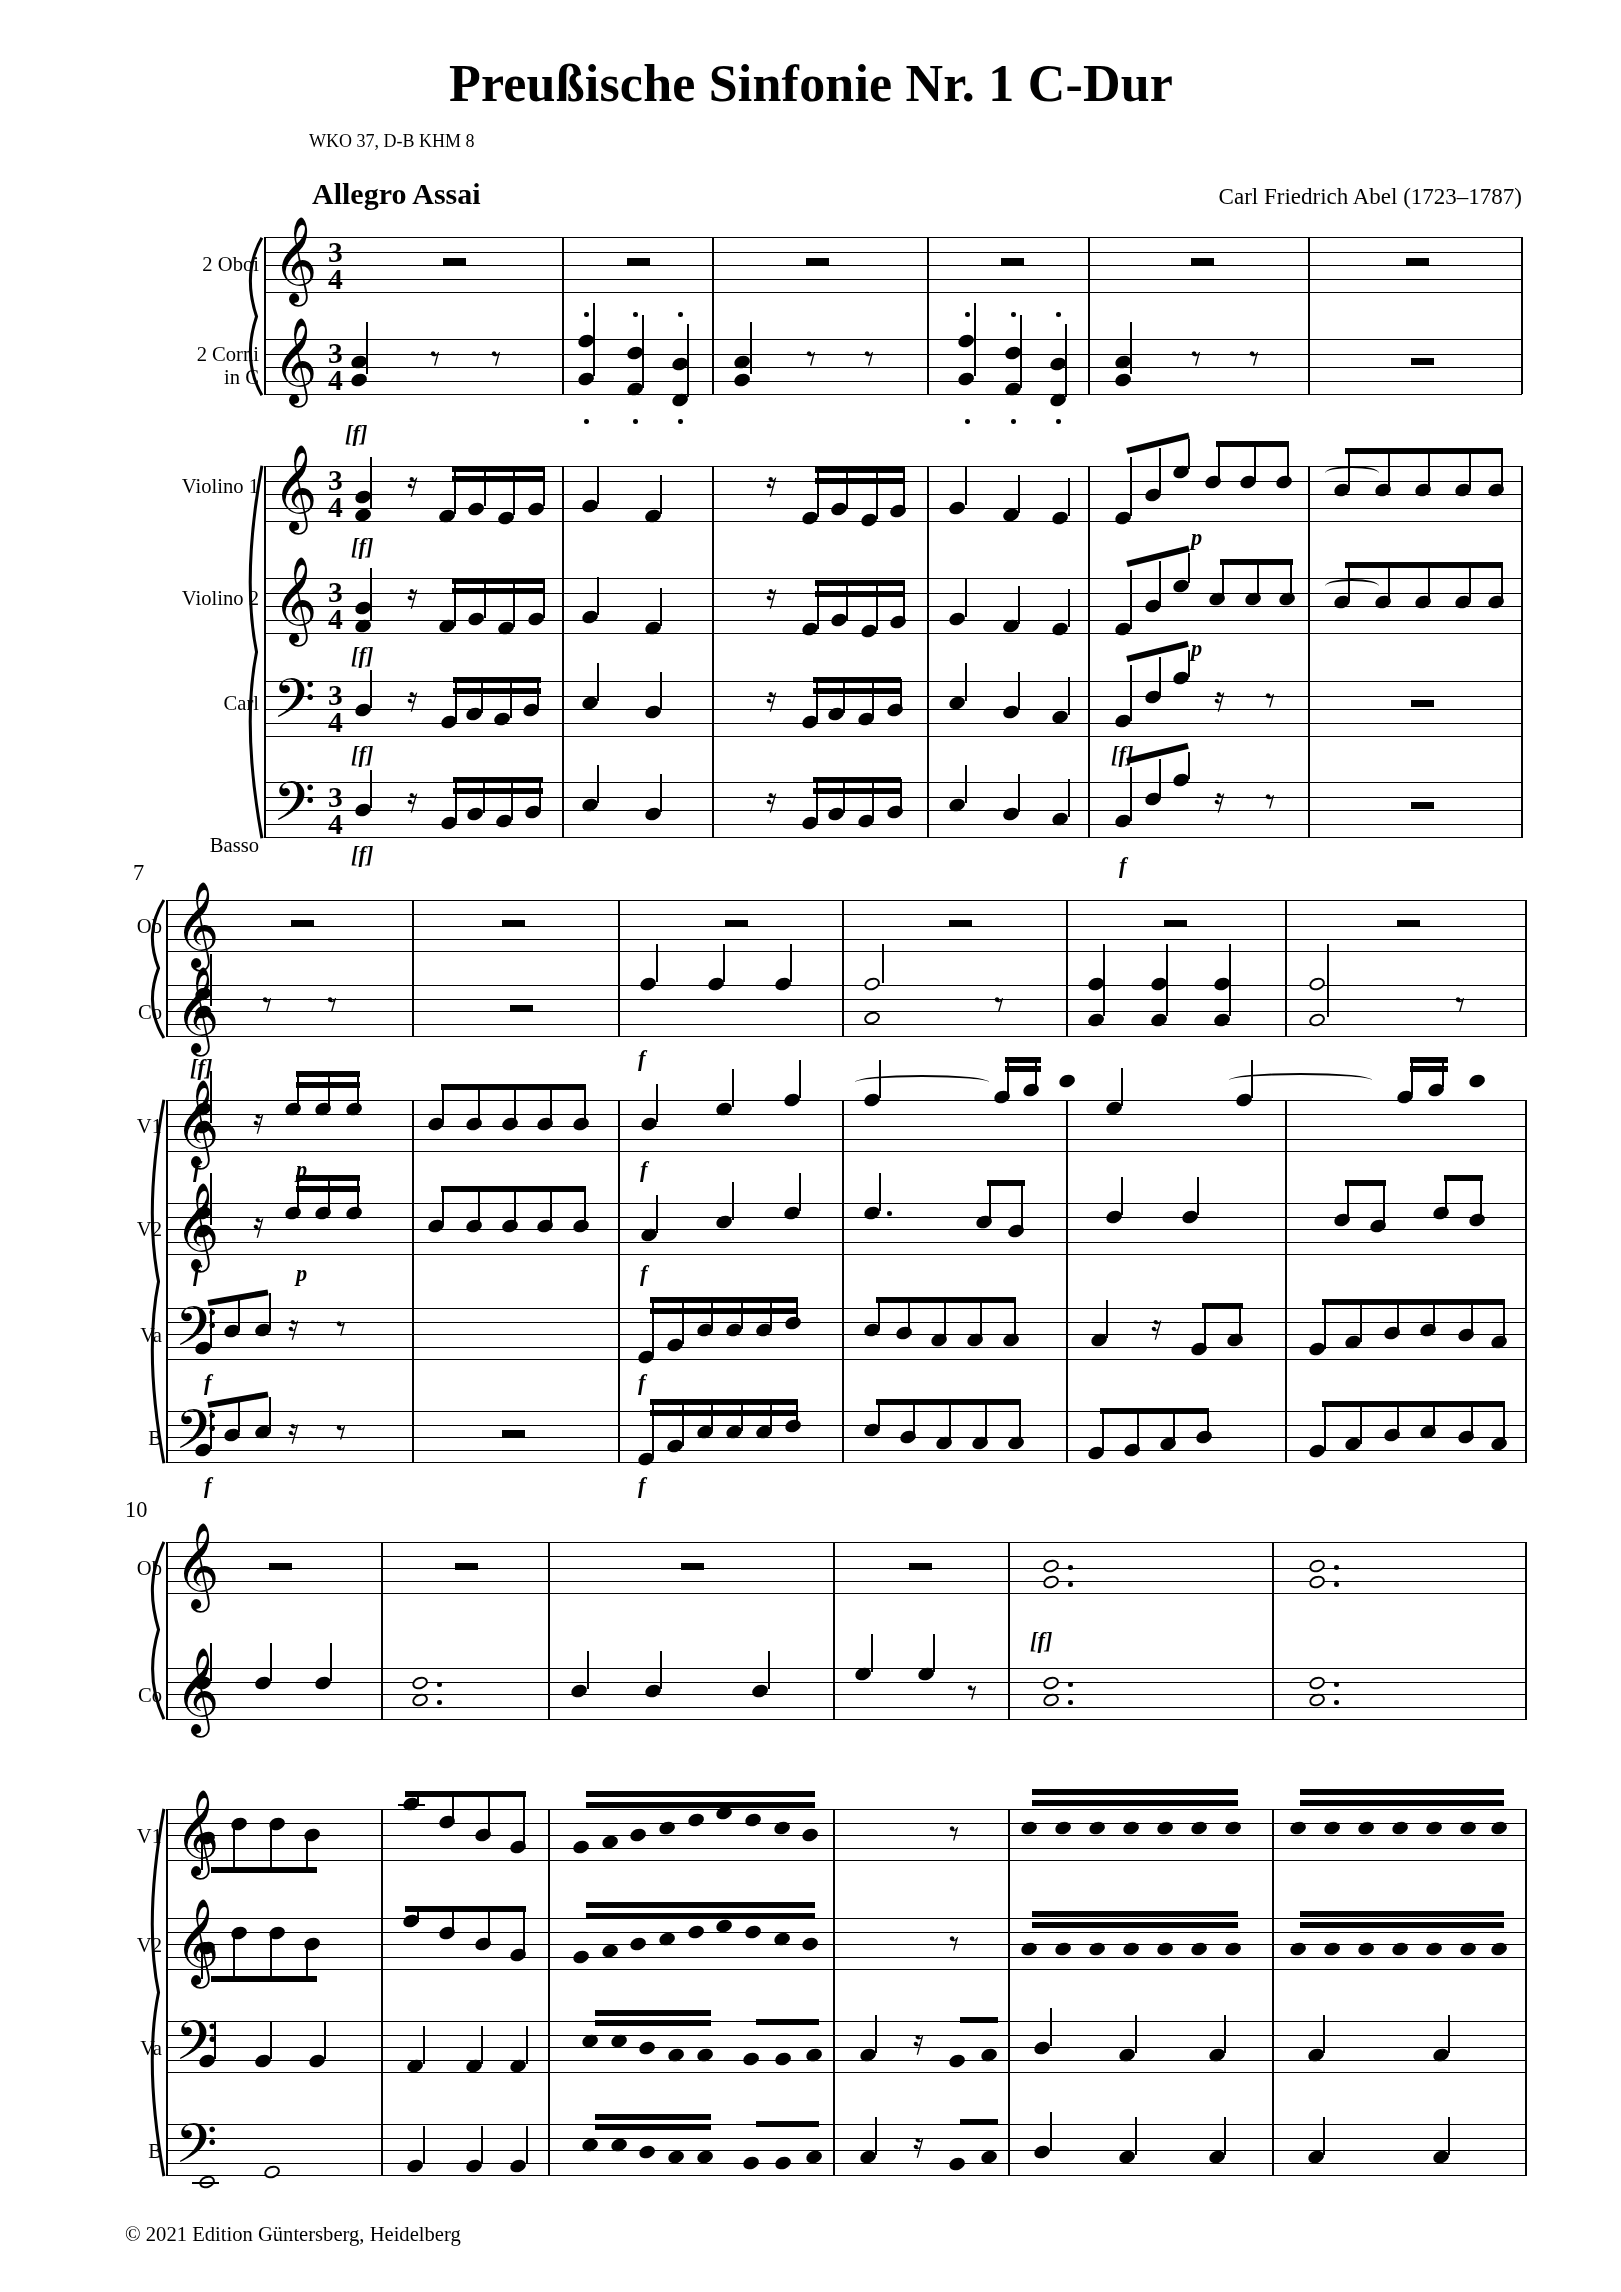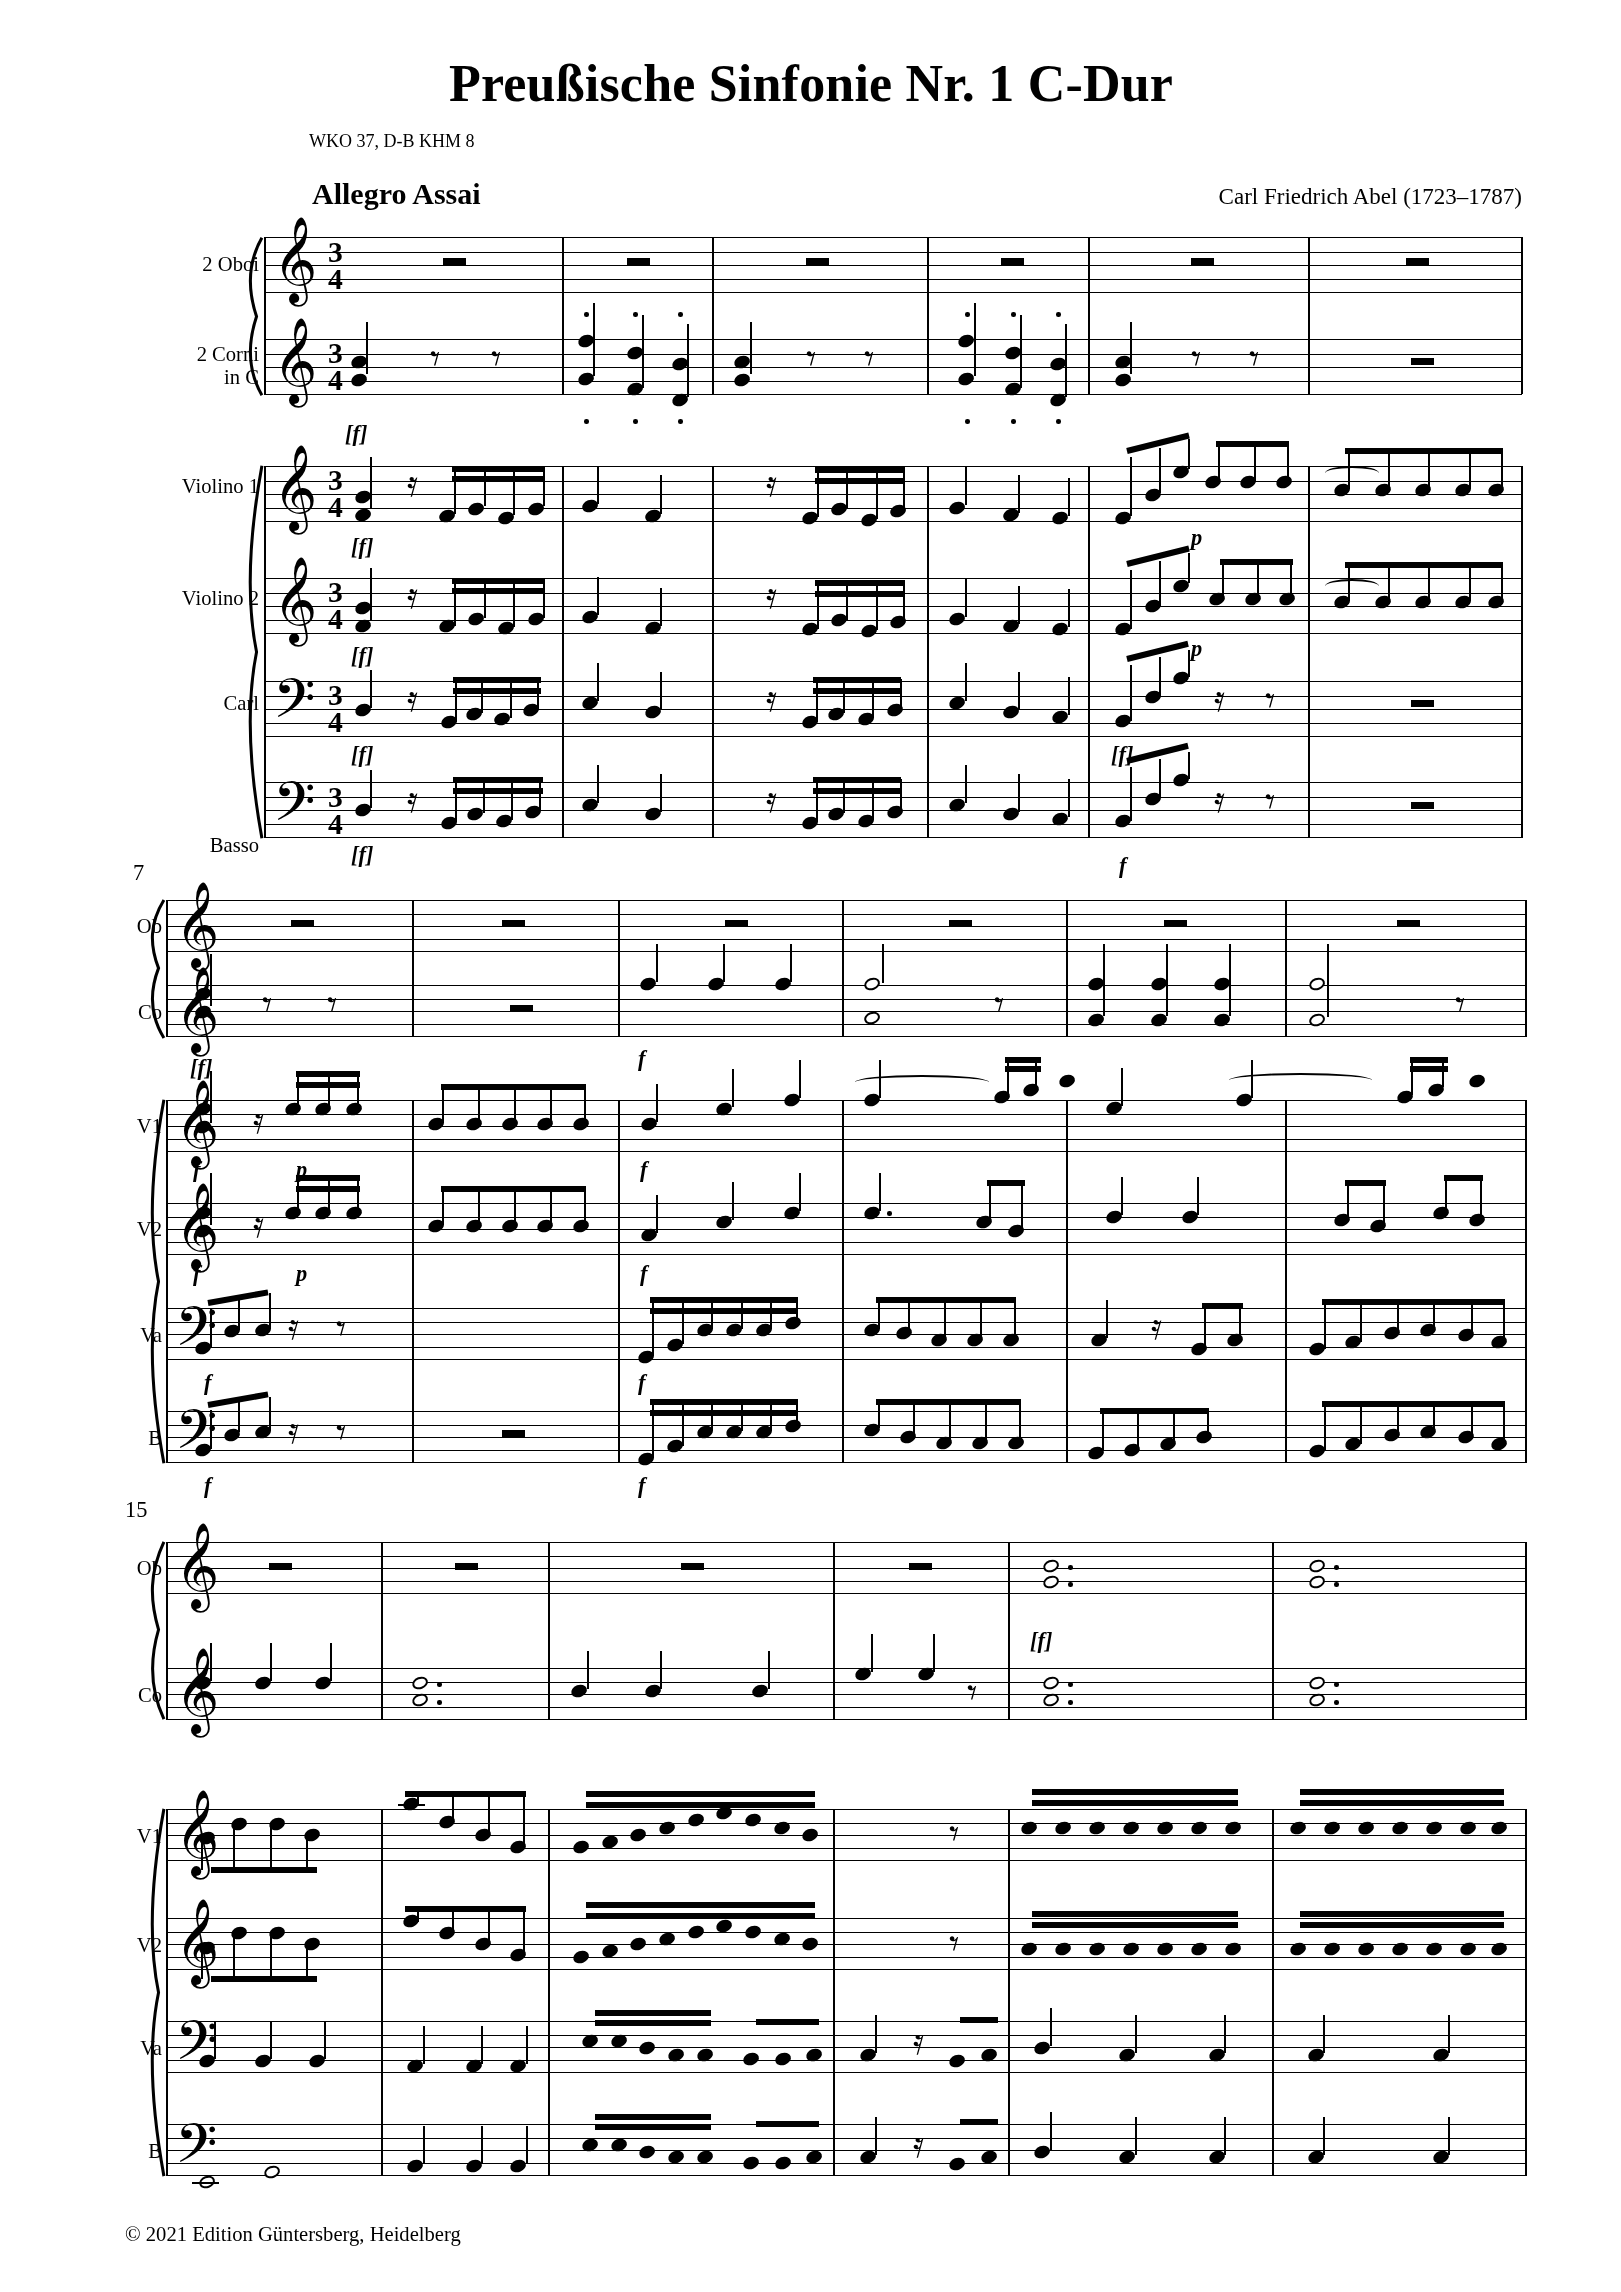--- a/index.html
+++ b/index.html
@@ -933,21 +933,21 @@
     <div class="beam" style="left:1322px; top:1401px; width:181px;"></div>
     <div class="stem" style="left:1324px; top:1401px; height:50px;"></div>
     <div class="stem" style="left:1360px; top:1401px; height:43px;"></div>
     <div class="stem" style="left:1397px; top:1401px; height:34px;"></div>
     <div class="stem" style="left:1433px; top:1401px; height:30px;"></div>
     <div class="stem" style="left:1471px; top:1401px; height:36px;"></div>
     <div class="stem" style="left:1503px; top:1401px; height:43px;"></div>
   </div>
 
   <div class="system" style="left:0; top:0;">
-    <div class="sys-number" style="left:125px; top:1497px;">15</div>
+    <div class="sys-number" style="left:125px; top:1497px;">10</div>
 
     <div class="inst-label" style="top:1557px; left:63px; width:99px;">Ob</div>
     <div class="inst-label" style="top:1684px; left:63px; width:99px;">Co</div>
     <div class="inst-label" style="top:1825px; left:63px; width:99px;">V1</div>
     <div class="inst-label" style="top:1934px; left:63px; width:99px;">V2</div>
     <div class="inst-label" style="top:2037px; left:63px; width:99px;">Va</div>
     <div class="inst-label" style="top:2140px; left:63px; width:99px;">B</div>
 
     <div class="staff" style="left:166px; top:1542px; width:1361px; height:52px;">
       <div class="ln l1"></div>

